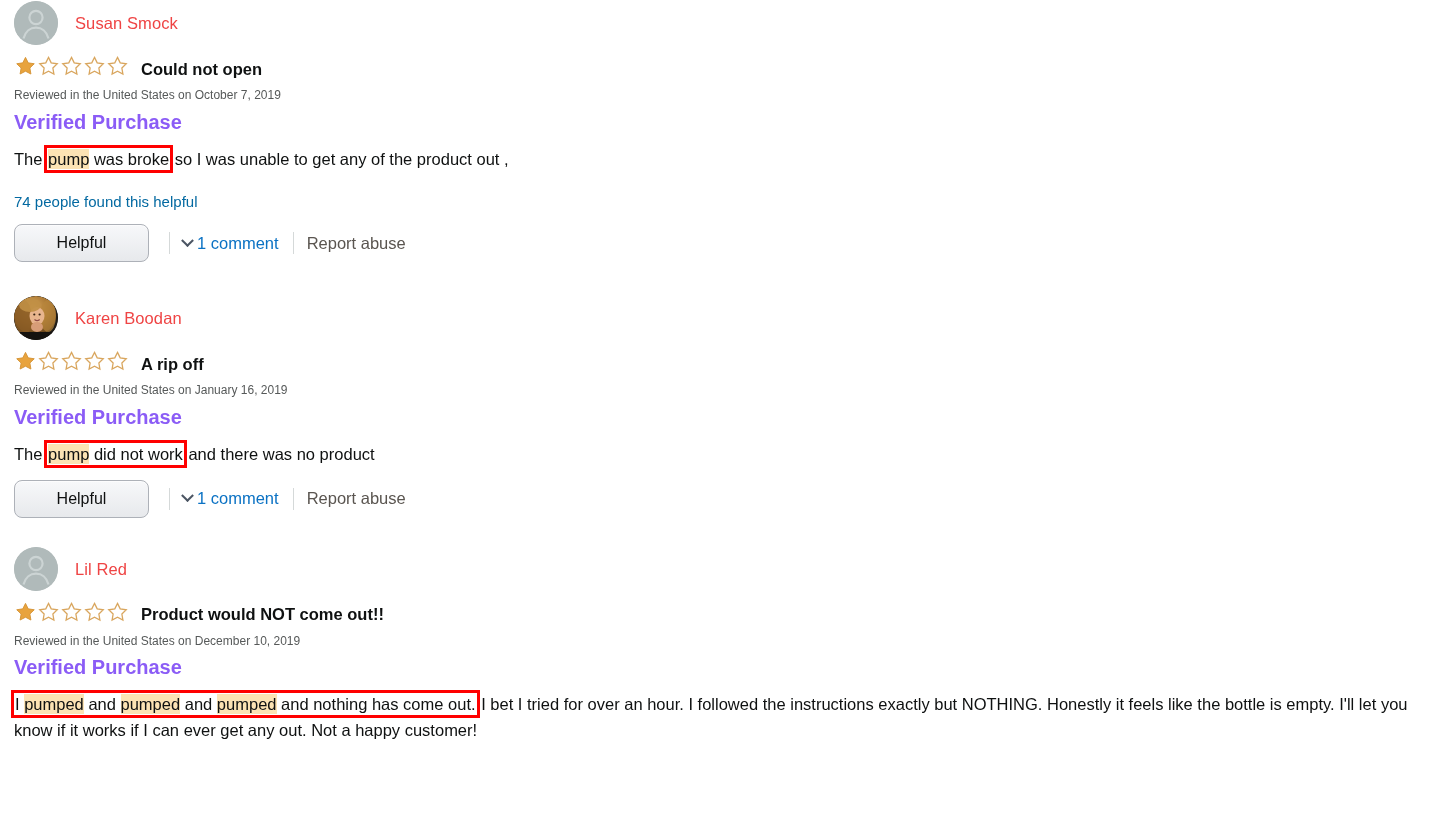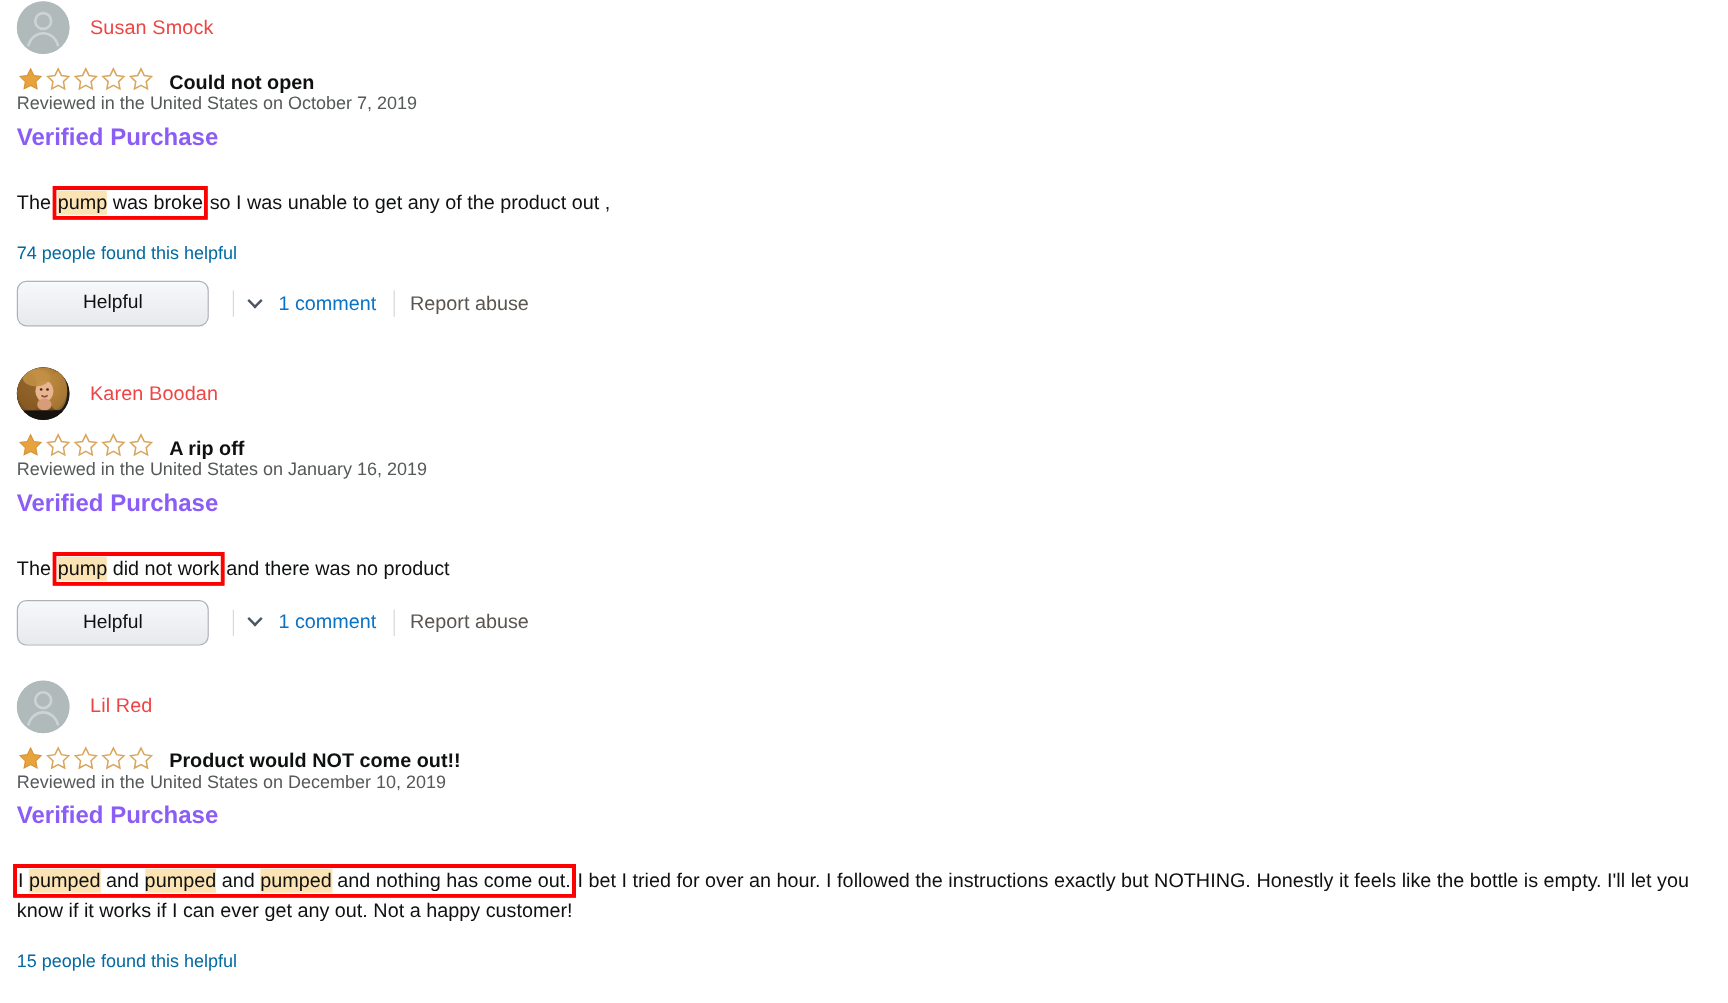--- a/index.html
+++ b/index.html
@@ -66,38 +66,38 @@
   .review-title {
     font-size: 16.5px;
     font-weight: bold;
     color: #0F1111;
     margin-left: 12px;
     line-height: 1;
     white-space: nowrap;
   }
 
   .review-meta {
-    font-size: 15px;
+    font-size: 12px;
     color: #565959;
-    margin-top: 0;
+    margin-top: 11px;
     line-height: 1.3;
   }
 
   .verified {
     font-size: 20px;
     font-weight: bold;
     color: #8b5cf6;
     margin-top: 5px;
     line-height: 1.3;
   }
 
   .review-body {
     font-size: 16.5px;
     color: #0F1111;
-    margin-top: 29px;
+    margin-top: 12px;
     line-height: 1.52;
   }
 
   .hl {
     background: #FCE3B4;
     padding: 1px 0;
   }
 
   .redbox {
     display: inline;
@@ -116,21 +116,21 @@
   }
 
   .actions {
     display: flex;
     align-items: center;
     margin-top: 13px;
     height: 38px;
   }
 
   .helpful-btn {
-    width: 160px;
+    width: 135px;
     height: 38px;
     border: 1px solid #adb1b8;
     border-radius: 8px;
     background: linear-gradient(to bottom, #f7f8fa 0%, #e7e9ec 100%);
     font-family: "Liberation Sans", sans-serif;
     font-size: 16px;
     color: #0F1111;
     cursor: pointer;
     box-shadow: 0 1px 0 rgba(255,255,255,.6) inset;
   }
@@ -148,21 +148,21 @@
     margin: 0 13px 0 14px;
   }
 
   .comment-link {
     font-size: 16.5px;
     color: #007185;
     color: #0B72C4;
     cursor: pointer;
     display: flex;
     align-items: center;
-    gap: 15px;
+    gap: 5px;
     white-space: nowrap;
   }
   .chev {
     display: inline-block;
     width: 9px; height: 9px;
     border-right: 2px solid #4b5563;
     border-bottom: 2px solid #4b5563;
     transform: rotate(45deg) translate(-2px,-2px);
   }
 
@@ -340,16 +340,15 @@
           </svg>
       </div>
       <div class="review-title">Product would NOT come out!!</div>
     </div>
 
     <div class="review-meta">Reviewed in the United States on December 10, 2019</div>
     <div class="verified">Verified Purchase</div>
 
     <div class="review-body"><span class="redbox"><span>I </span><span class="hl">pumped</span><span> and </span><span class="hl">pumped</span><span> and </span><span class="hl">pumped</span><span> and nothing has come out.</span></span><span> I bet I tried for over an hour. I followed the instructions exactly but NOTHING. Honestly it feels like the bottle is empty. I'll let you know if it works if I can ever get any out. Not a happy customer!</span></div>
 
-    <div class="helpful-count">15 people found this helpful</div>
   </div>
 
 </div>
 
 </body></html>

